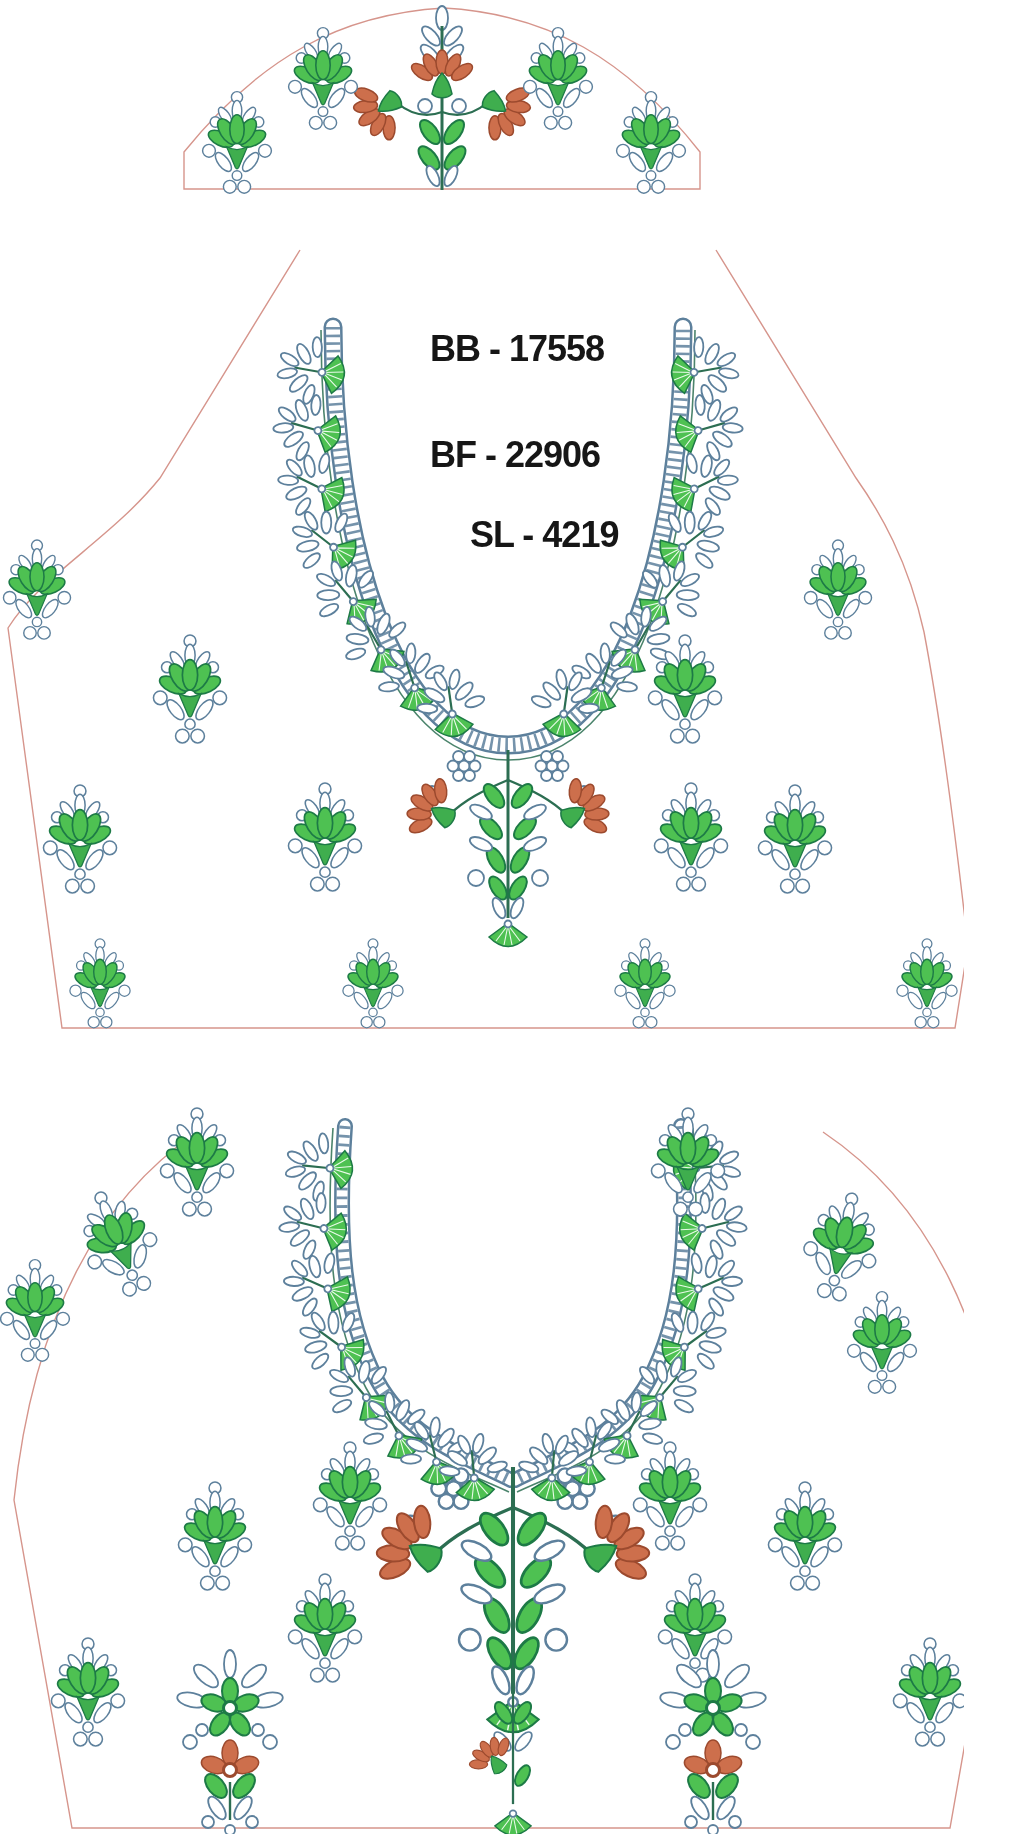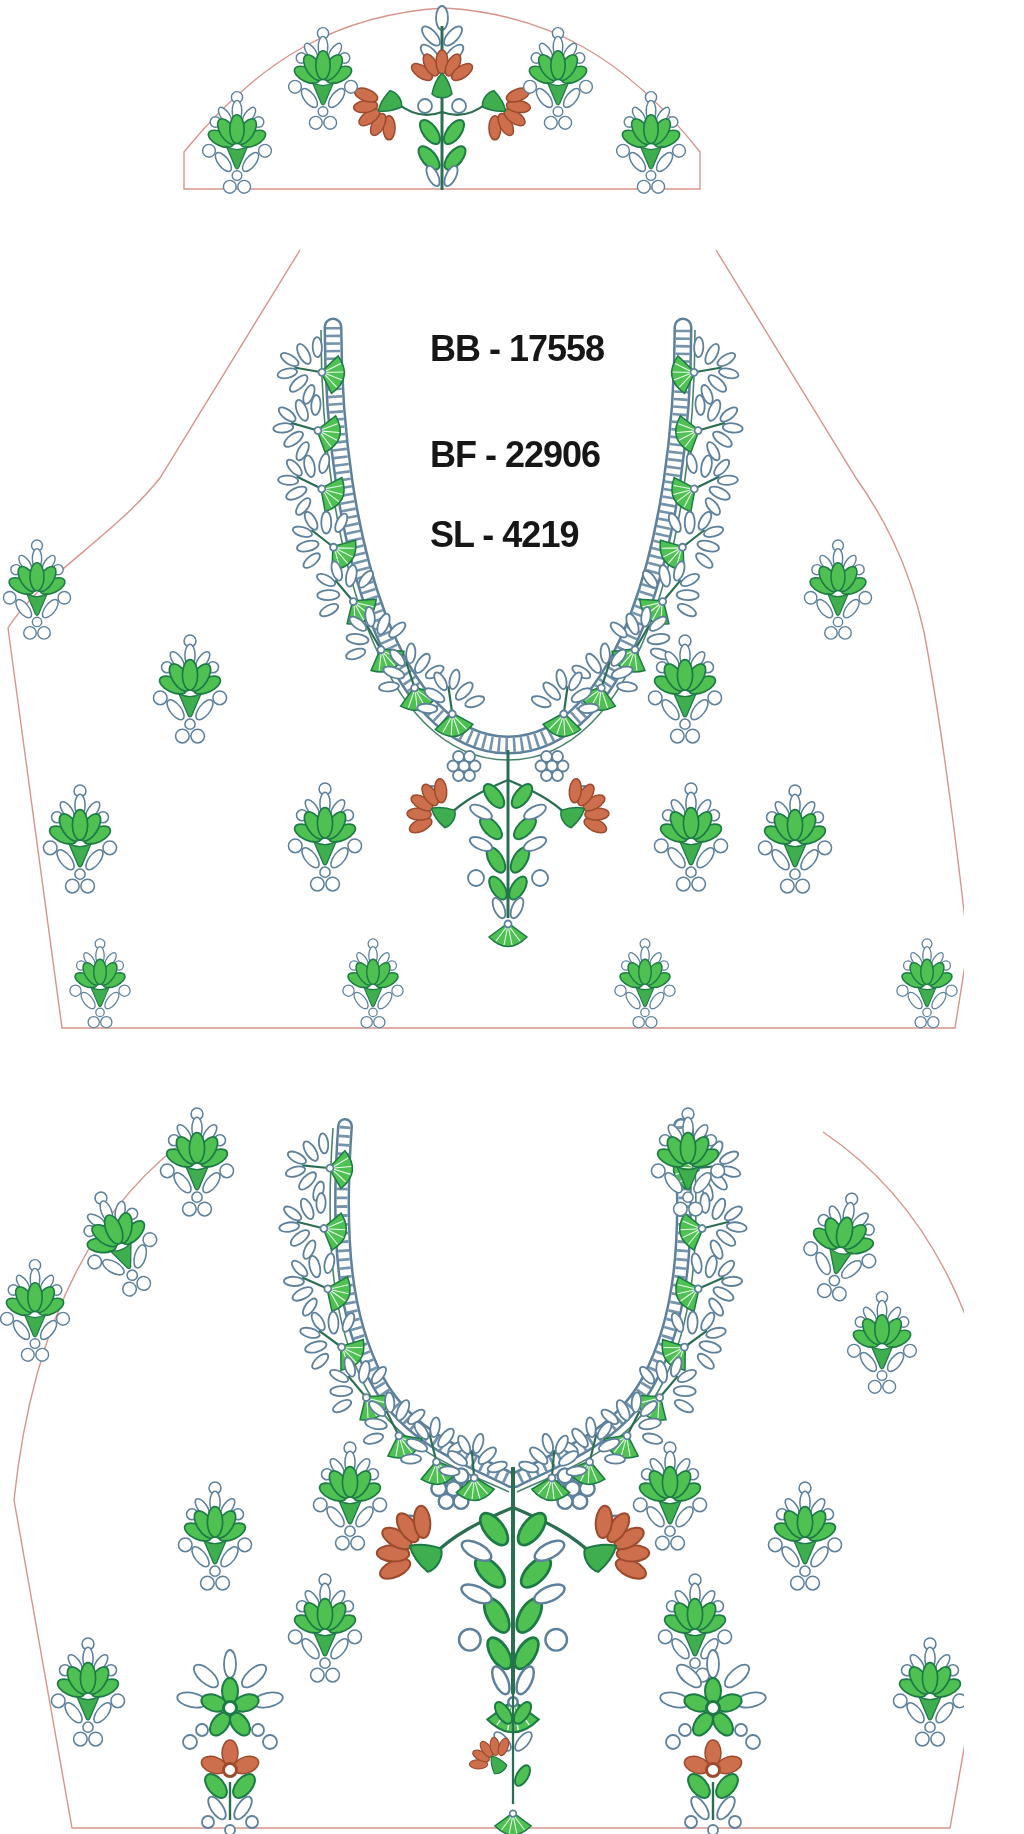--- a/index.html
+++ b/index.html
@@ -6,21 +6,21 @@
     --green:#4ec152; --green2:#3fae4e; --greendk:#1d7a46;
     --orange:#cd6f4c; --orangedk:#9c4a2e;
     --steel:#5d809c; --stemdk:#2c6e52;
     --salmon:#d6958c; --ink:#161616;
   }
   html,body{margin:0;padding:0;background:#ffffff;}
   .sheet{position:relative;width:964px;height:1834px;background:#fff;overflow:hidden;
          font-family:"Liberation Sans", sans-serif;}
   .stitch-label{position:absolute;left:430px;font-weight:bold;font-size:36px;
                 letter-spacing:-1px;color:var(--ink);line-height:1;white-space:nowrap;}
-  .lbl-bb{top:331px;} .lbl-bf{top:425px;margin-top:12px;} .lbl-sl{top:517px;}
+  .lbl-bb{top:331px;} .lbl-bf{top:425px;margin-top:12px;} .lbl-sl{top:517px;margin-left:40px;}
   svg{position:absolute;left:0;top:0;}
   .outl{fill:none;stroke:var(--salmon);stroke-width:1.4;}
   .outlF{fill:#ffffff;stroke:var(--salmon);stroke-width:1.4;}
   .lw{fill:#ffffff;stroke:var(--steel);stroke-width:1.8;}
   .pg{fill:var(--green);stroke:var(--greendk);stroke-width:2;}
   .cone{fill:var(--green2);stroke:var(--greendk);stroke-width:1.5;}
   .coneL{fill:var(--green2);stroke:var(--greendk);stroke-width:1.5;}
   .op{fill:var(--orange);stroke:var(--orangedk);stroke-width:1.5;}
   .gfan{fill:var(--green);stroke:var(--greendk);stroke-width:1.5;}
   .fray{stroke:#eafbea;stroke-width:1.1;fill:none;}

